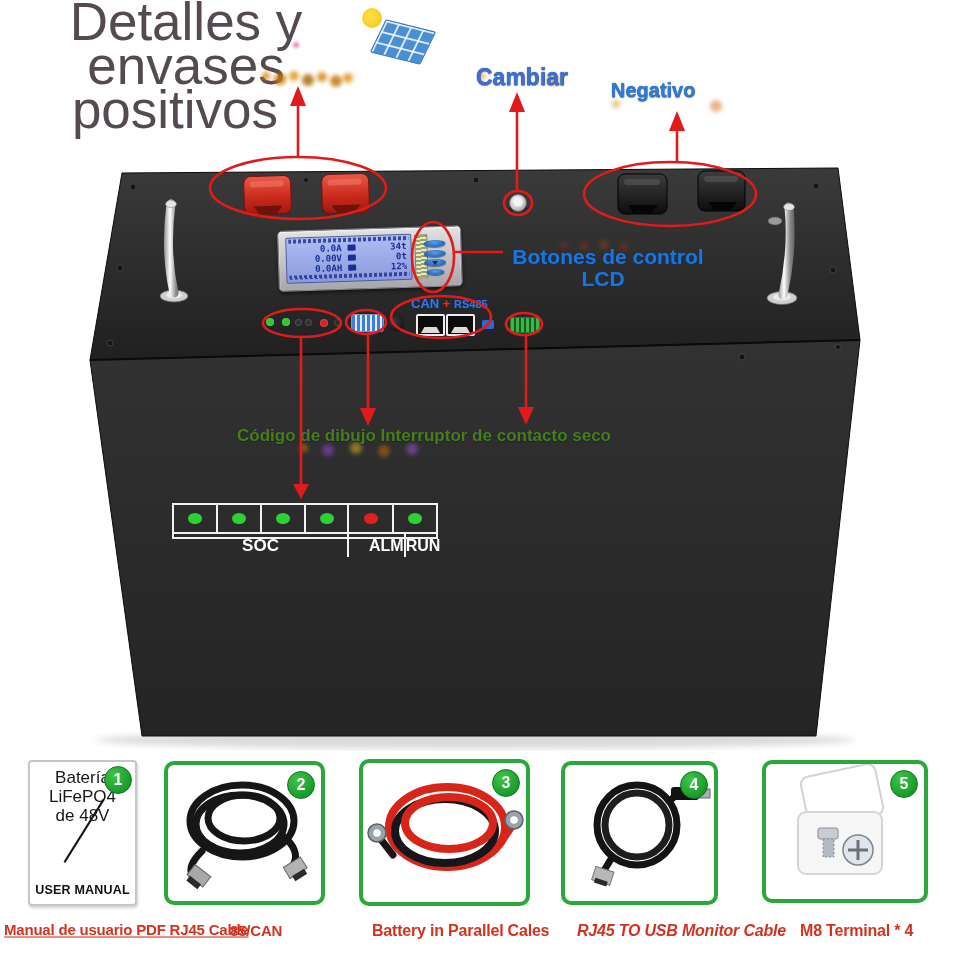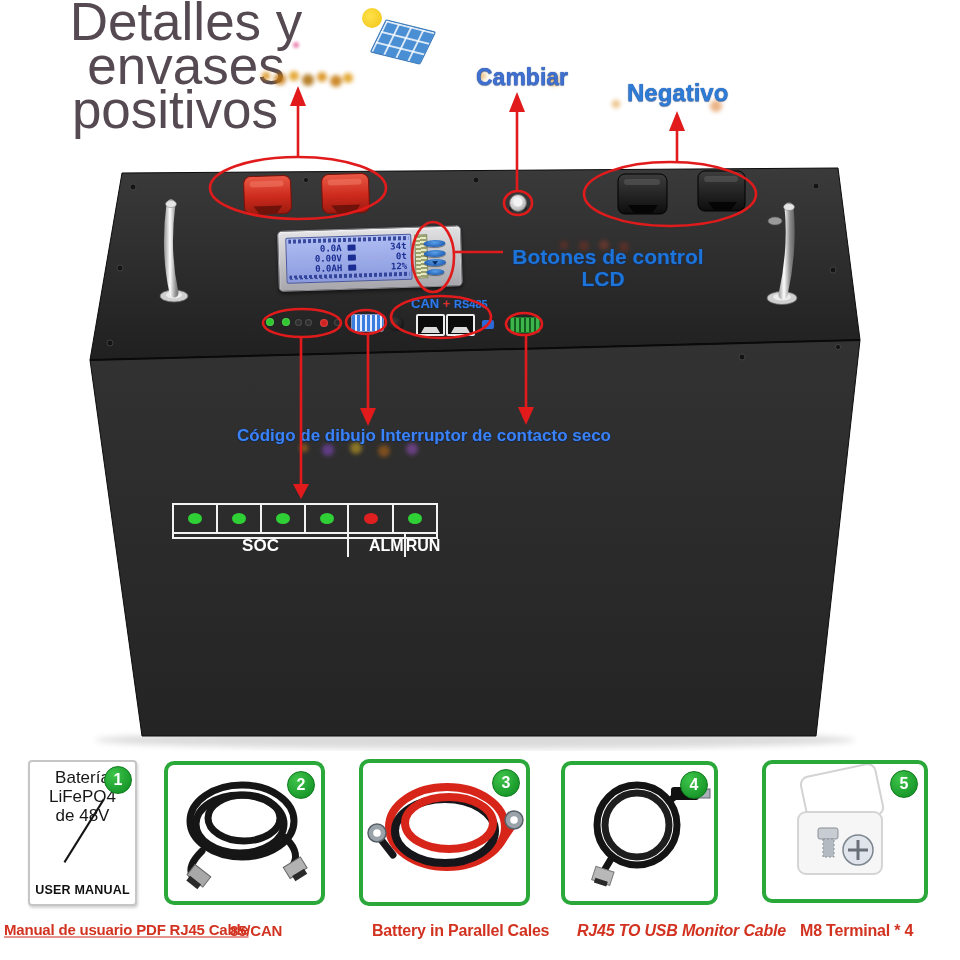--- a/index.html
+++ b/index.html
@@ -21,25 +21,25 @@
   
   .smudge{position:absolute;width:8px;height:8px;border-radius:50%;background:#d8880a;
           filter:blur(2px);opacity:.85;}
   .dotpink{position:absolute;width:6px;height:6px;border-radius:50%;background:#e86aa0;
            filter:blur(1.5px);opacity:.8;}
 
   
   .callout{position:absolute;color:#2e7cd6;font-weight:bold;
            text-shadow:0 0 1px #12418f, 0 1px 1px rgba(10,40,100,.55);}
   .cambiar{left:476px;top:64px;font-size:23px;color:#3f6fd0;}
-  .negativo{left:611px;top:79px;font-size:24px;margin-left:16px;}
+  .negativo{left:611px;top:79px;font-size:20px;}
   .botones1{left:503px;top:245px;width:210px;text-align:center;font-size:21px;color:#1d74d8;}
   .botones2{left:503px;top:267px;width:200px;text-align:center;font-size:21px;color:#1d74d8;}
   .codigo{left:228px;top:426px;width:392px;text-align:center;font-size:17px;font-weight:bold;
-          color:#3b82f6;text-shadow:0 0 1px #0a2a5e,0 1px 1px rgba(8,30,70,.5);}
+          color:#4d7c0f;text-shadow:0 0 1px #0a2a5e,0 1px 1px rgba(8,30,70,.5);}
 
   
   .lcd{left:277px;top:231px;width:182px;height:59px;border-radius:5px;
        background:linear-gradient(180deg,#e2e2e4,#a6a6ac);border:1px solid #86868c;
        transform:rotate(-1.8deg);transform-origin:left top;
        box-shadow:inset 0 1px 2px #ffffffcc,0 2px 4px rgba(0,0,0,.55);}
   .lcd-screen{position:absolute;left:7px;top:6px;width:124px;height:44px;border:1px solid #4a58a0;
        border-radius:2px;background:linear-gradient(180deg,#aebdf2,#8b9ade);overflow:hidden;}
   .lcd-bar{height:4px;margin:1px 2px;
        background:repeating-linear-gradient(90deg,#23348f 0 3px,transparent 3px 5px);opacity:.85;}

